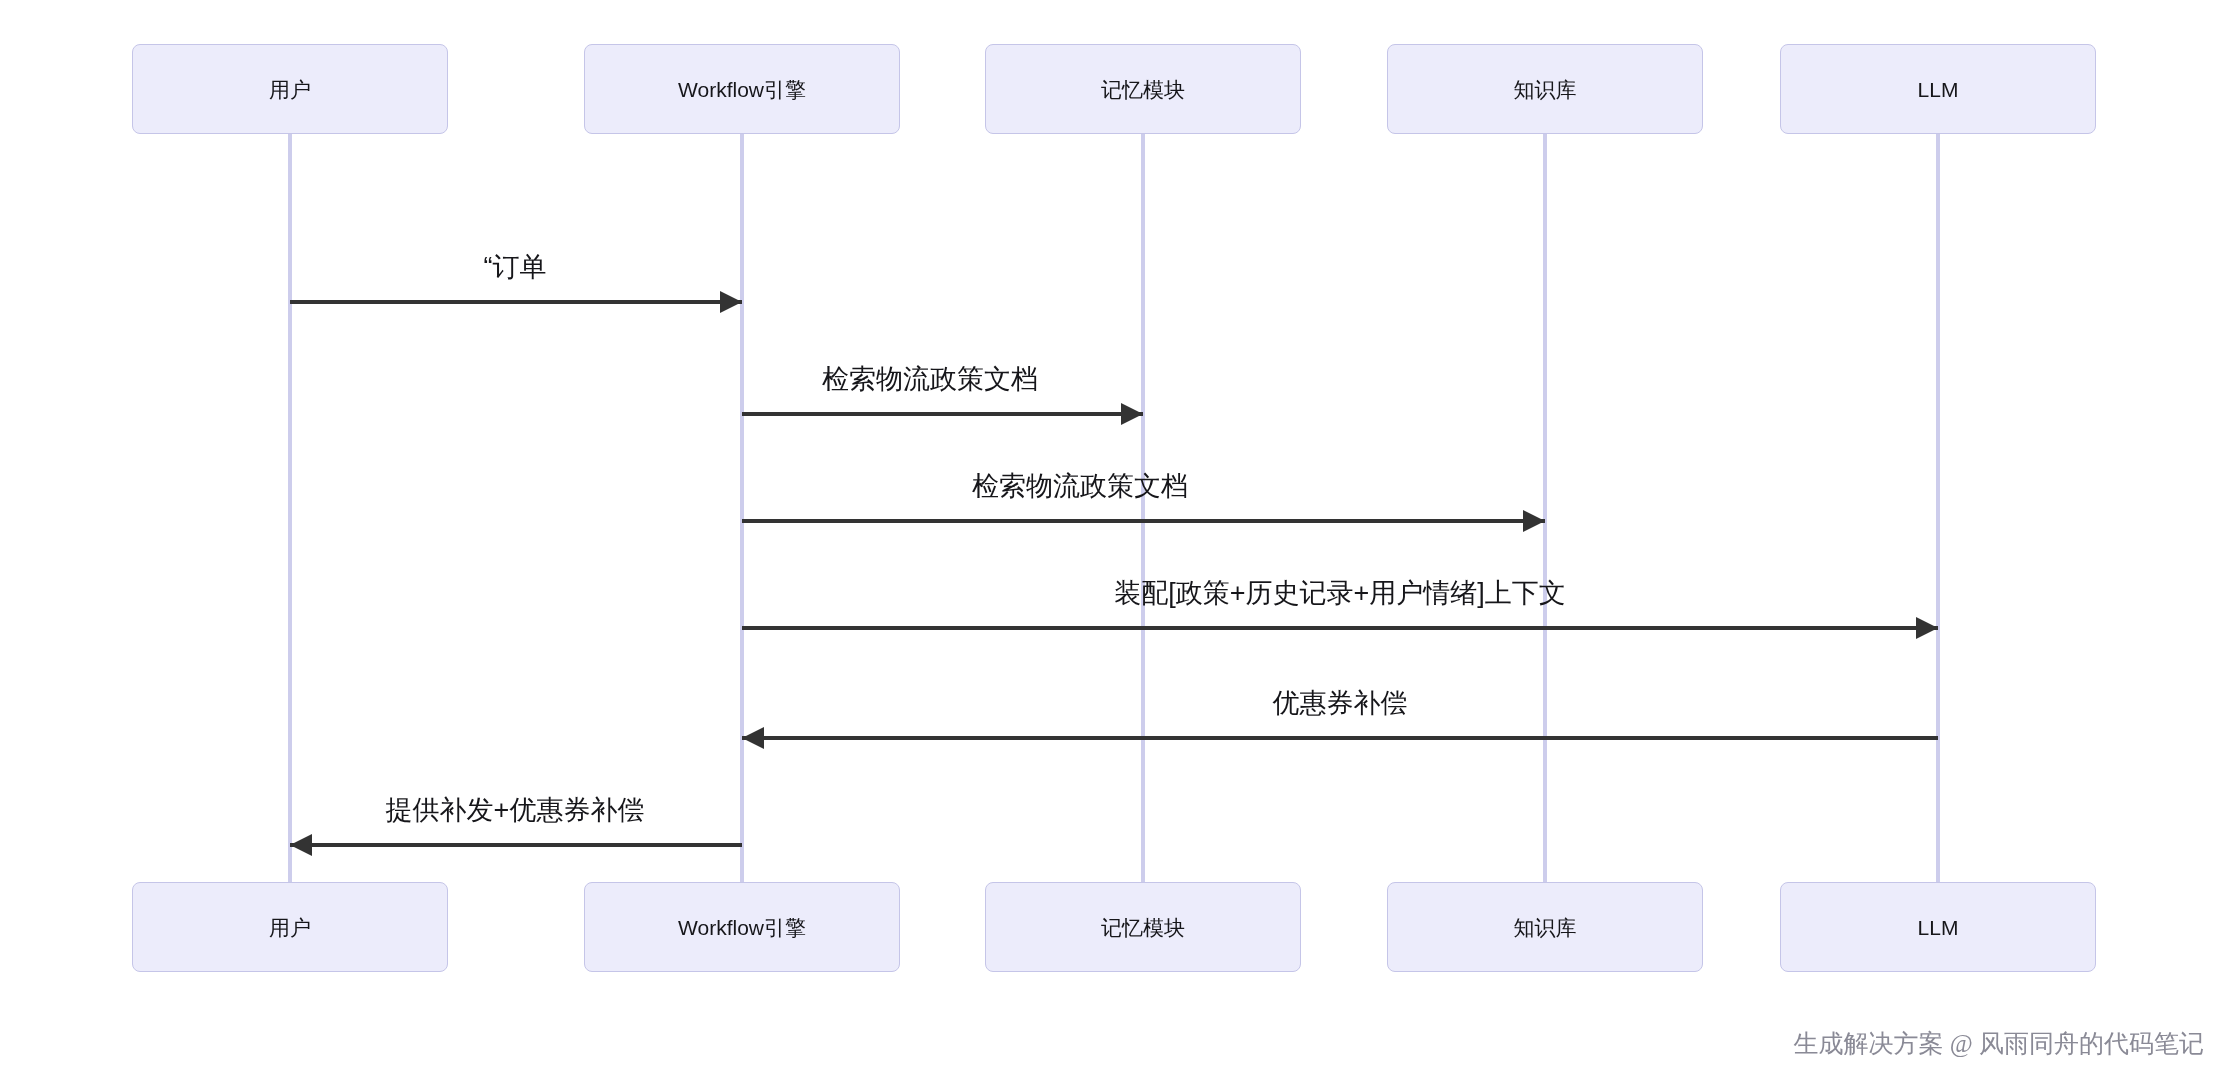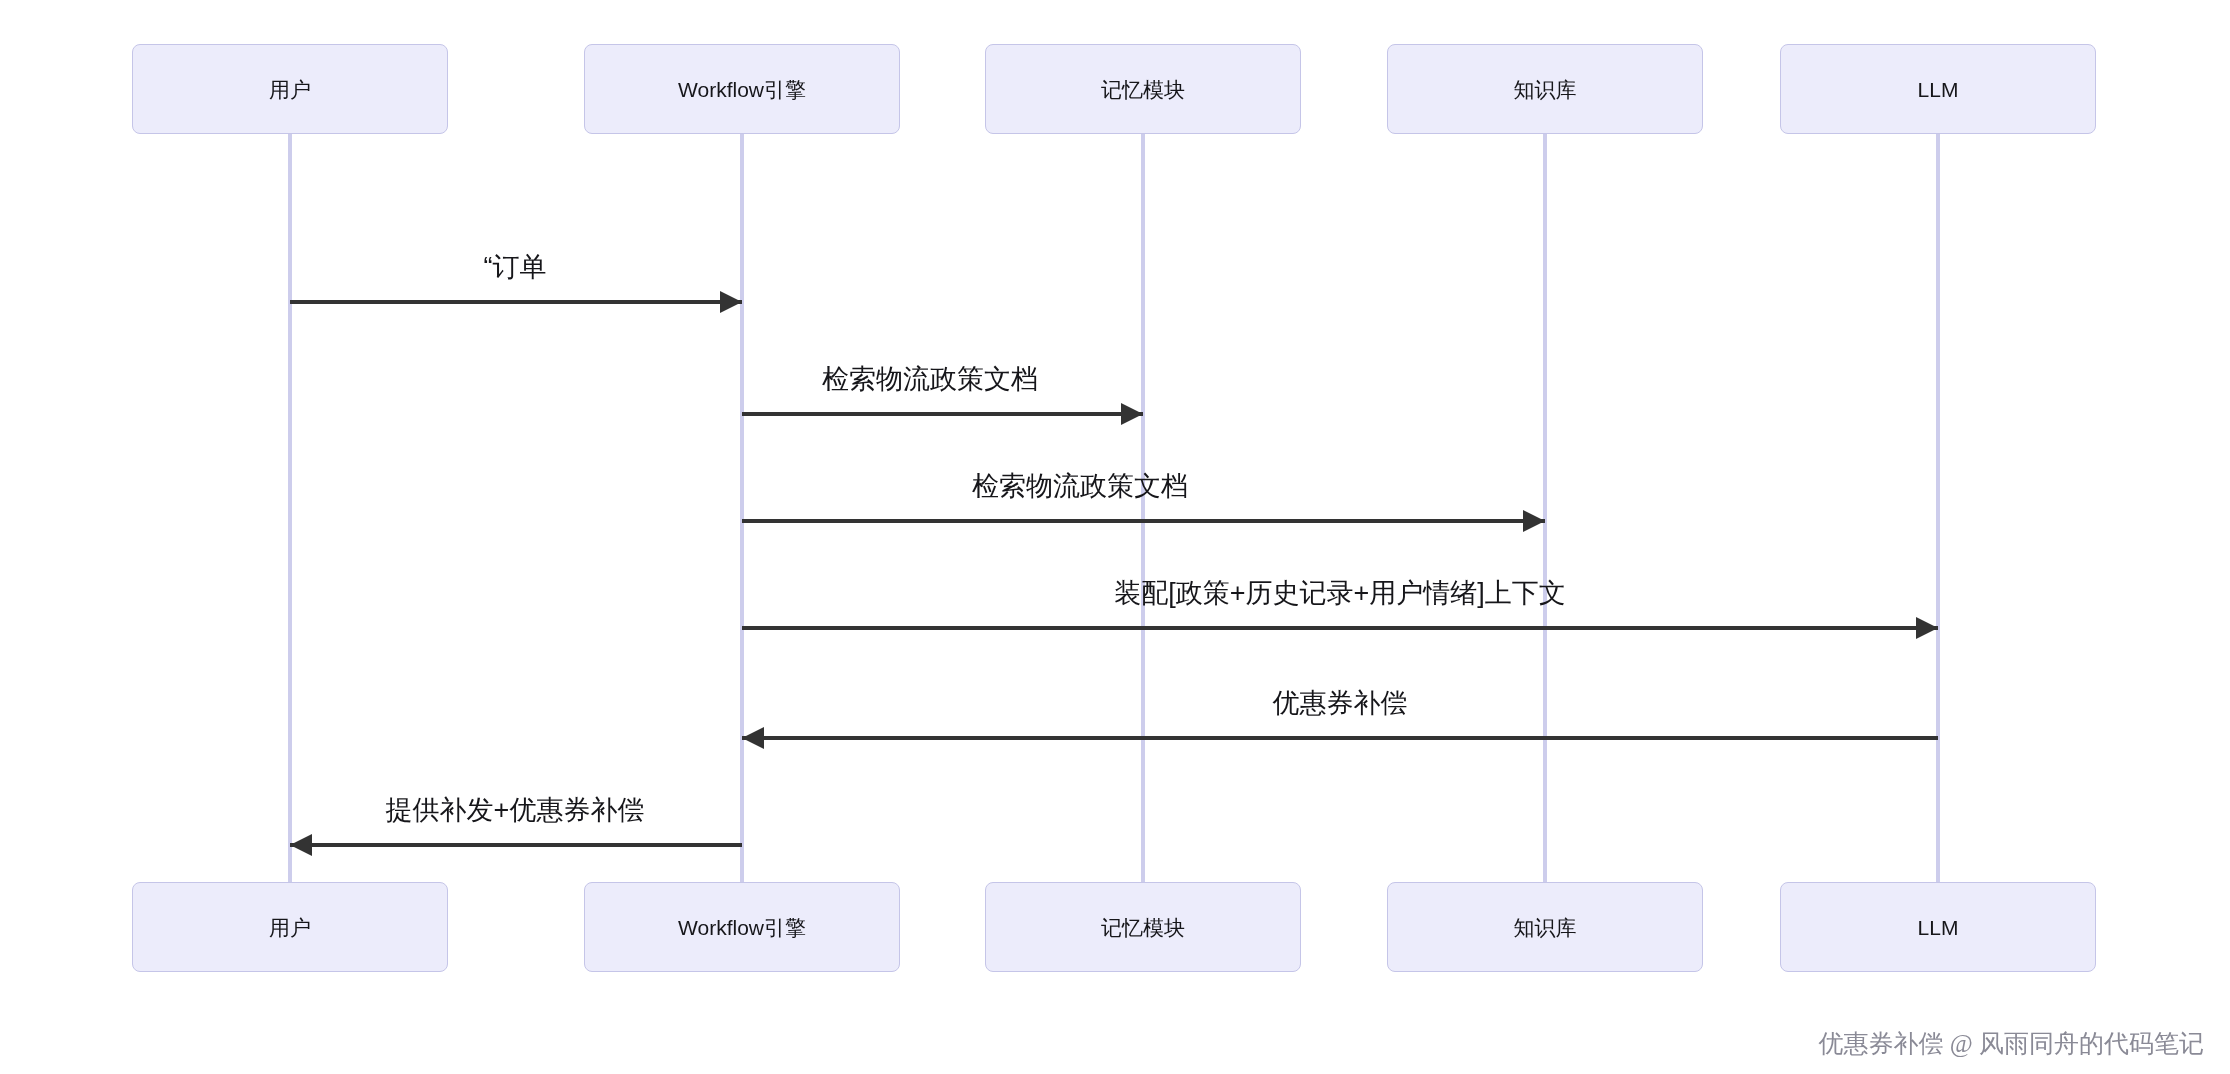--- a/index.html
+++ b/index.html
@@ -109,13 +109,13 @@
       <div class="msg-head left" style="left: 742px;"></div>
       <div class="msg-label" style="left: 1340px; top: -46px;">优惠券补偿</div>
     </div>
     <div class="msg" style="left: 0px; top: 843px;">
       <div class="msg-line" style="left: 290px; width: 452px;"></div>
       <div class="msg-head left" style="left: 290px;"></div>
       <div class="msg-label" style="left: 515px; top: -46px;">提供补发+优惠券补偿</div>
     </div>
   </div>
 
-<div id="watermark">优惠券补偿 @ 风雨同舟的代码笔记</div>
+<div id="watermark">生成解决方案 @ 风雨同舟的代码笔记</div>
 
 </body></html>

